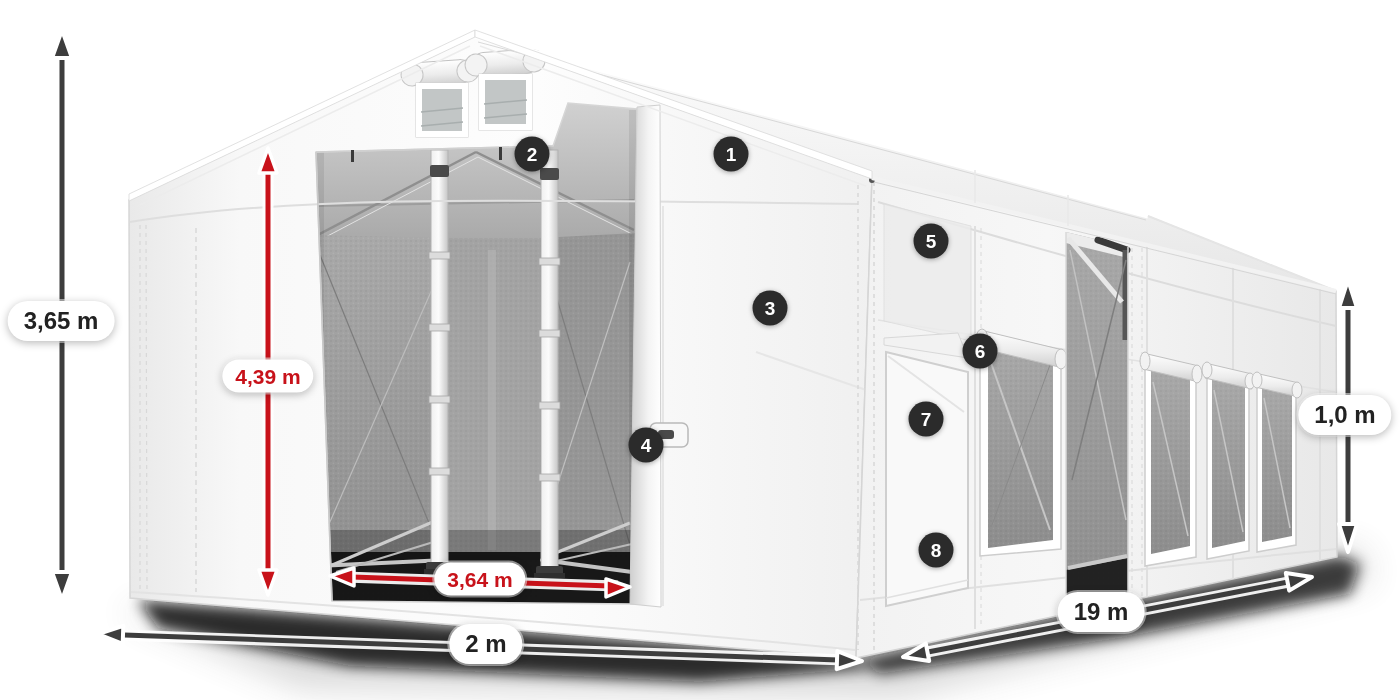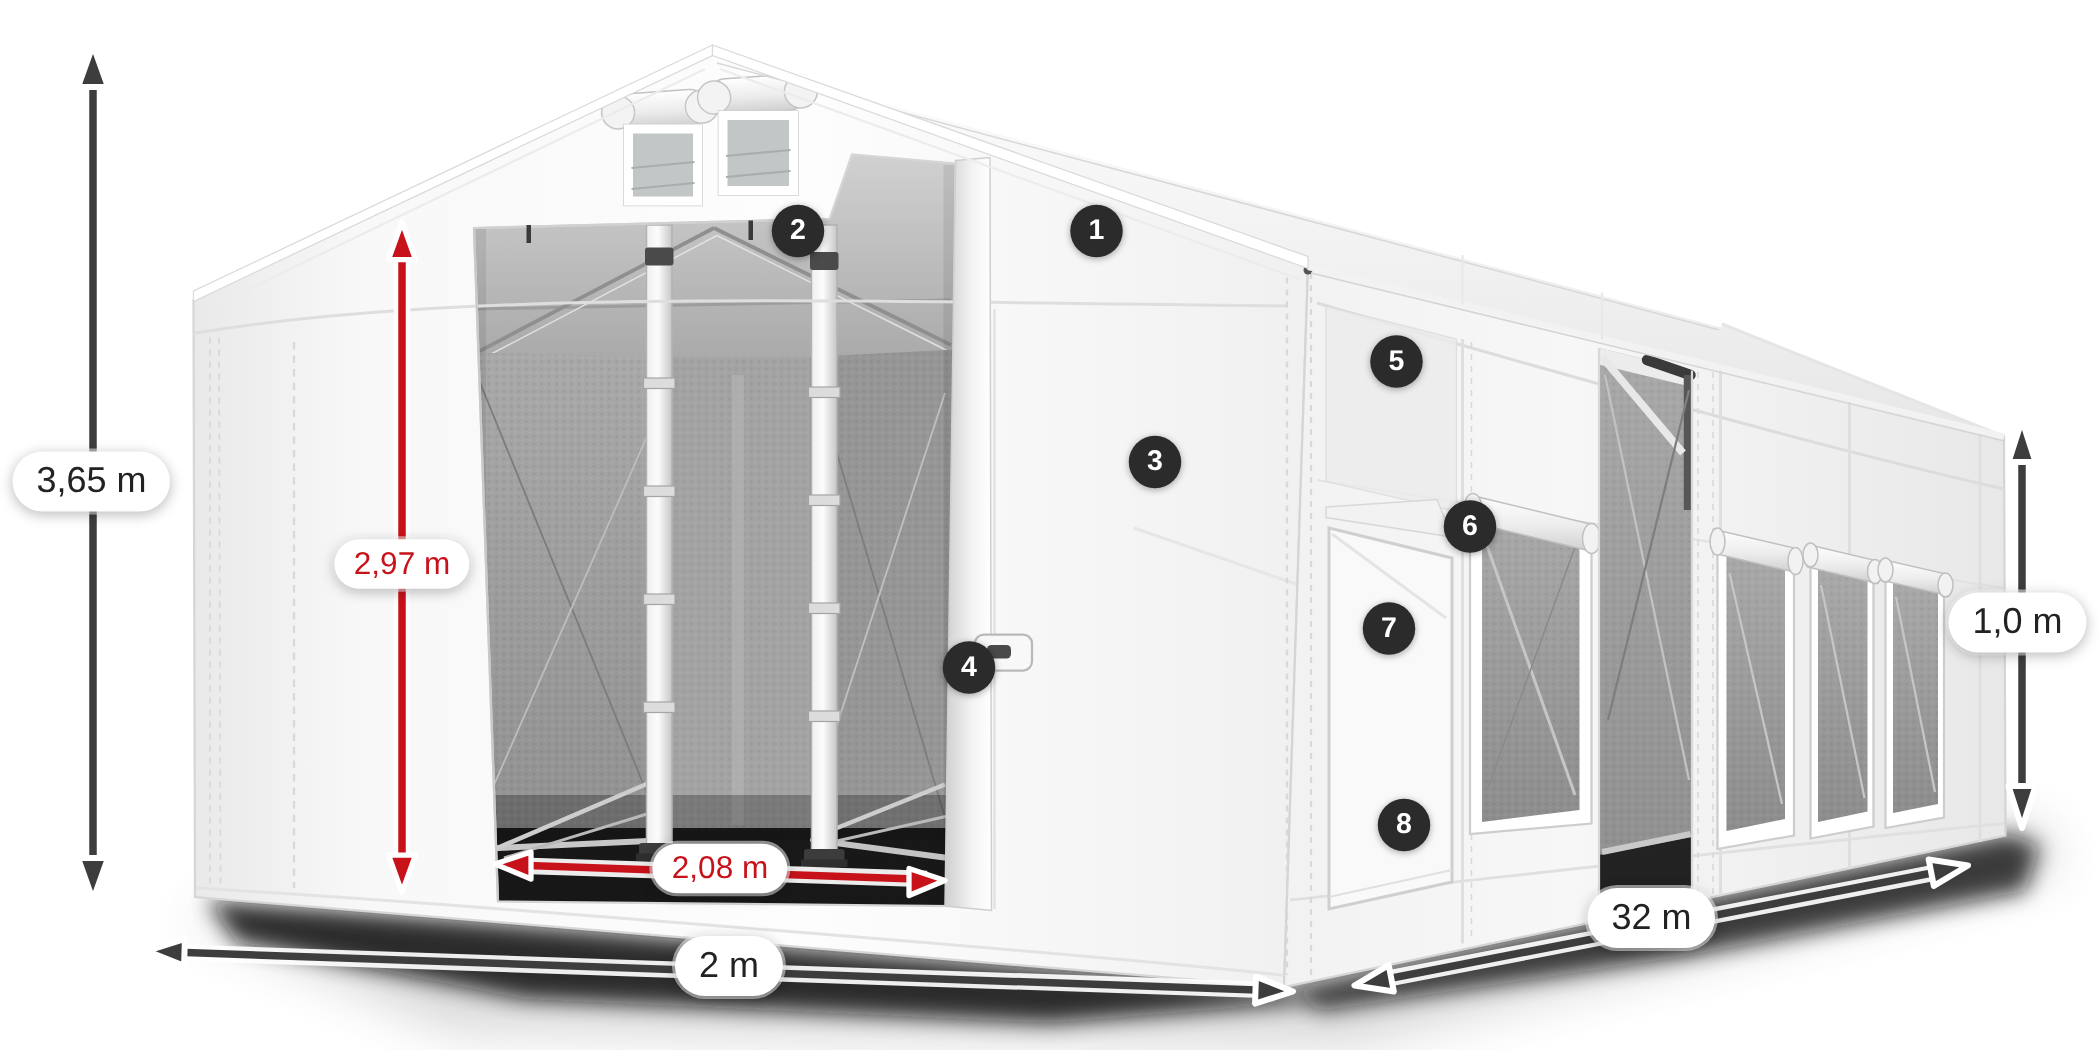--- a/index.html
+++ b/index.html
@@ -4,21 +4,21 @@
 <style>
   html,body{margin:0;padding:0;background:#ffffff;}
   .stage{
     position:relative;width:1400px;height:700px;background:#ffffff;
     overflow:hidden;font-family:"Liberation Sans",sans-serif;
   }
   .tent-art{position:absolute;left:0;top:0;width:1400px;height:700px;}
   
   .pill{
     position:absolute;transform:translate(-50%,-50%);
-    background:#ffffff;border-radius:24px;font-weight:normal;white-space:nowrap;
+    background:#ffffff;border-radius:24px;font-weight:bold;white-space:nowrap;
     box-shadow:0 2px 9px rgba(0,0,0,.28), 0 0 0 2px rgba(255,255,255,.55);
     line-height:1;z-index:4;text-align:right;
   }
   .pill.dark{color:var(--label-text,#222222);font-size:24px;padding:8px 16px;}
   .pill.red{color:var(--arrow-red,#c8121a);font-size:21px;padding:6px 13px;border-radius:18px;}
   
   .badge{
     position:absolute;transform:translate(-50%,-50%);
     width:35px;height:35px;border-radius:50%;
     background:var(--badge-bg,#2b2b2b);color:var(--badge-text,#ffffff);
@@ -327,24 +327,24 @@
     </g>
     <g>
       <line class="halo" x1="1348" y1="294" x2="1348" y2="538" stroke-width="11"></line>
       <line class="arrow-line-dark" x1="1348" y1="304" x2="1348" y2="528" stroke-width="5"></line>
       <polygon class="arrow-head-dark" points="1348,280 1339,308 1357,308" stroke="#ffffff" stroke-width="4" stroke-linejoin="round"></polygon>
       <polygon class="arrow-head-dark" points="1348,552 1339,524 1357,524" stroke="#ffffff" stroke-width="4" stroke-linejoin="round"></polygon>
     </g>
   </svg>
 
   <div class="pill dark" style="left:61px;top:321px;">3,65 m</div>
-  <div class="pill red" style="left:268px;top:376px;">2,97 m</div>
-  <div class="pill red" style="left:480px;top:579px;">2,08 m</div>
+  <div class="pill red" style="left:268px;top:376px;">4,39 m</div>
+  <div class="pill red" style="left:480px;top:579px;">3,64 m</div>
   <div class="pill dark" style="left:486px;top:644px;">2 m</div>
-  <div class="pill dark" style="left:1101px;top:612px;">32 m</div>
+  <div class="pill dark" style="left:1101px;top:612px;">19 m</div>
   <div class="pill dark" style="left:1345px;top:415px;">1,0 m</div>
 
   <div class="badge" style="left:731px;top:154px;">1</div>
   <div class="badge" style="left:532px;top:154px;">2</div>
   <div class="badge" style="left:770px;top:308px;">3</div>
   <div class="badge" style="left:646px;top:445px;">4</div>
   <div class="badge" style="left:931px;top:241px;">5</div>
   <div class="badge" style="left:980px;top:351px;">6</div>
   <div class="badge" style="left:926px;top:419px;">7</div>
   <div class="badge" style="left:936px;top:550px;">8</div>

